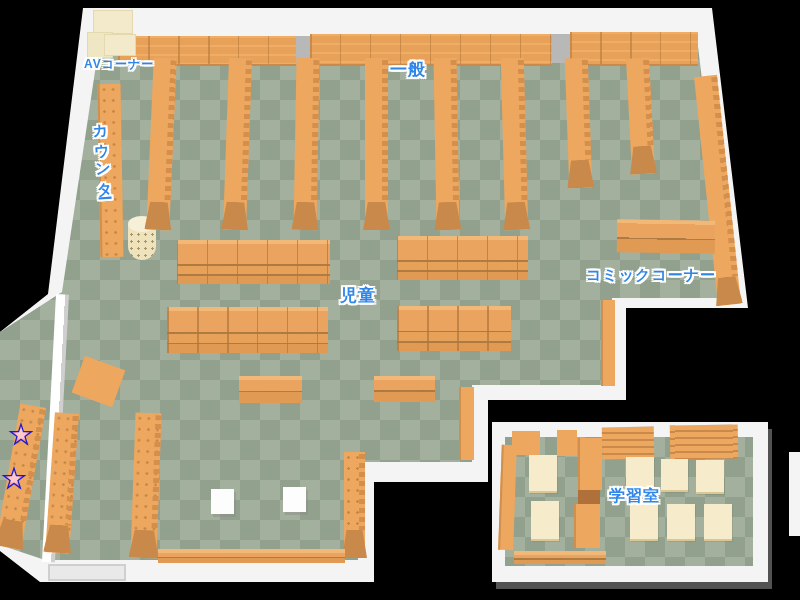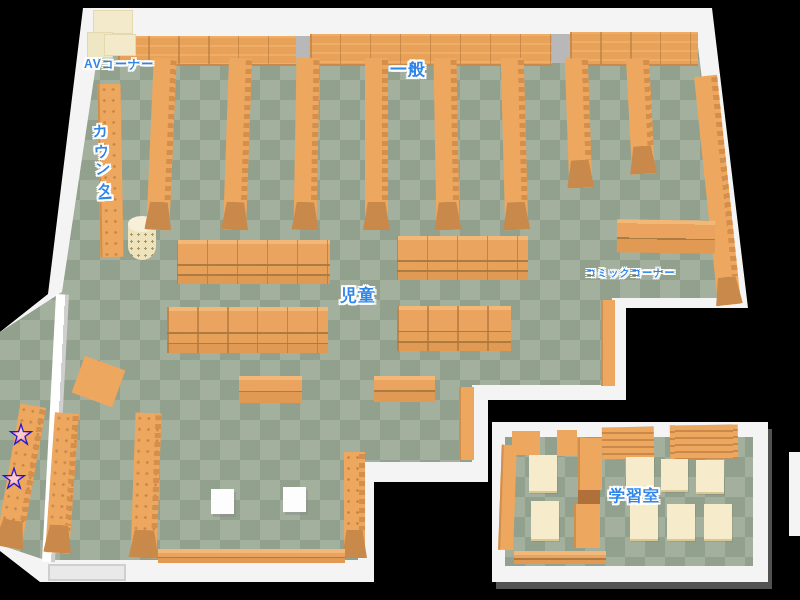--- a/index.html
+++ b/index.html
@@ -143,16 +143,16 @@
   <div class="abs tbl" style="left:661px;top:459px;width:27px;height:31px;"></div>
   <div class="abs tbl" style="left:696px;top:460px;width:28px;height:32px;"></div>
   <div class="abs tbl" style="left:630px;top:502px;width:28px;height:37px;"></div>
   <div class="abs tbl" style="left:667px;top:504px;width:28px;height:35px;"></div>
   <div class="abs tbl" style="left:704px;top:504px;width:28px;height:35px;"></div>
 
   <div class="abs lbl" style="left:84px;top:56px;font-size:12px;text-align:right;">AVコーナー</div>
   <div class="abs lbl" style="left:390px;top:58px;font-size:17px;">一般</div>
   <div class="abs lbl vert" style="left:92px;top:114px;font-size:15px;transform:rotate(-4deg);">カウンター</div>
   <div class="abs lbl" style="left:340px;top:284px;font-size:17px;">児童</div>
-  <div class="abs lbl" style="left:586px;top:266px;font-size:10px;font-family:Liberation Serif, serif;">コミックコーナー</div>
+  <div class="abs lbl" style="left:586px;top:266px;font-size:15px;font-family:Liberation Serif, serif;">コミックコーナー</div>
   <div class="abs lbl" style="left:609px;top:486px;font-size:16px;">学習室</div>
 
 </div>
 
 </body></html>

